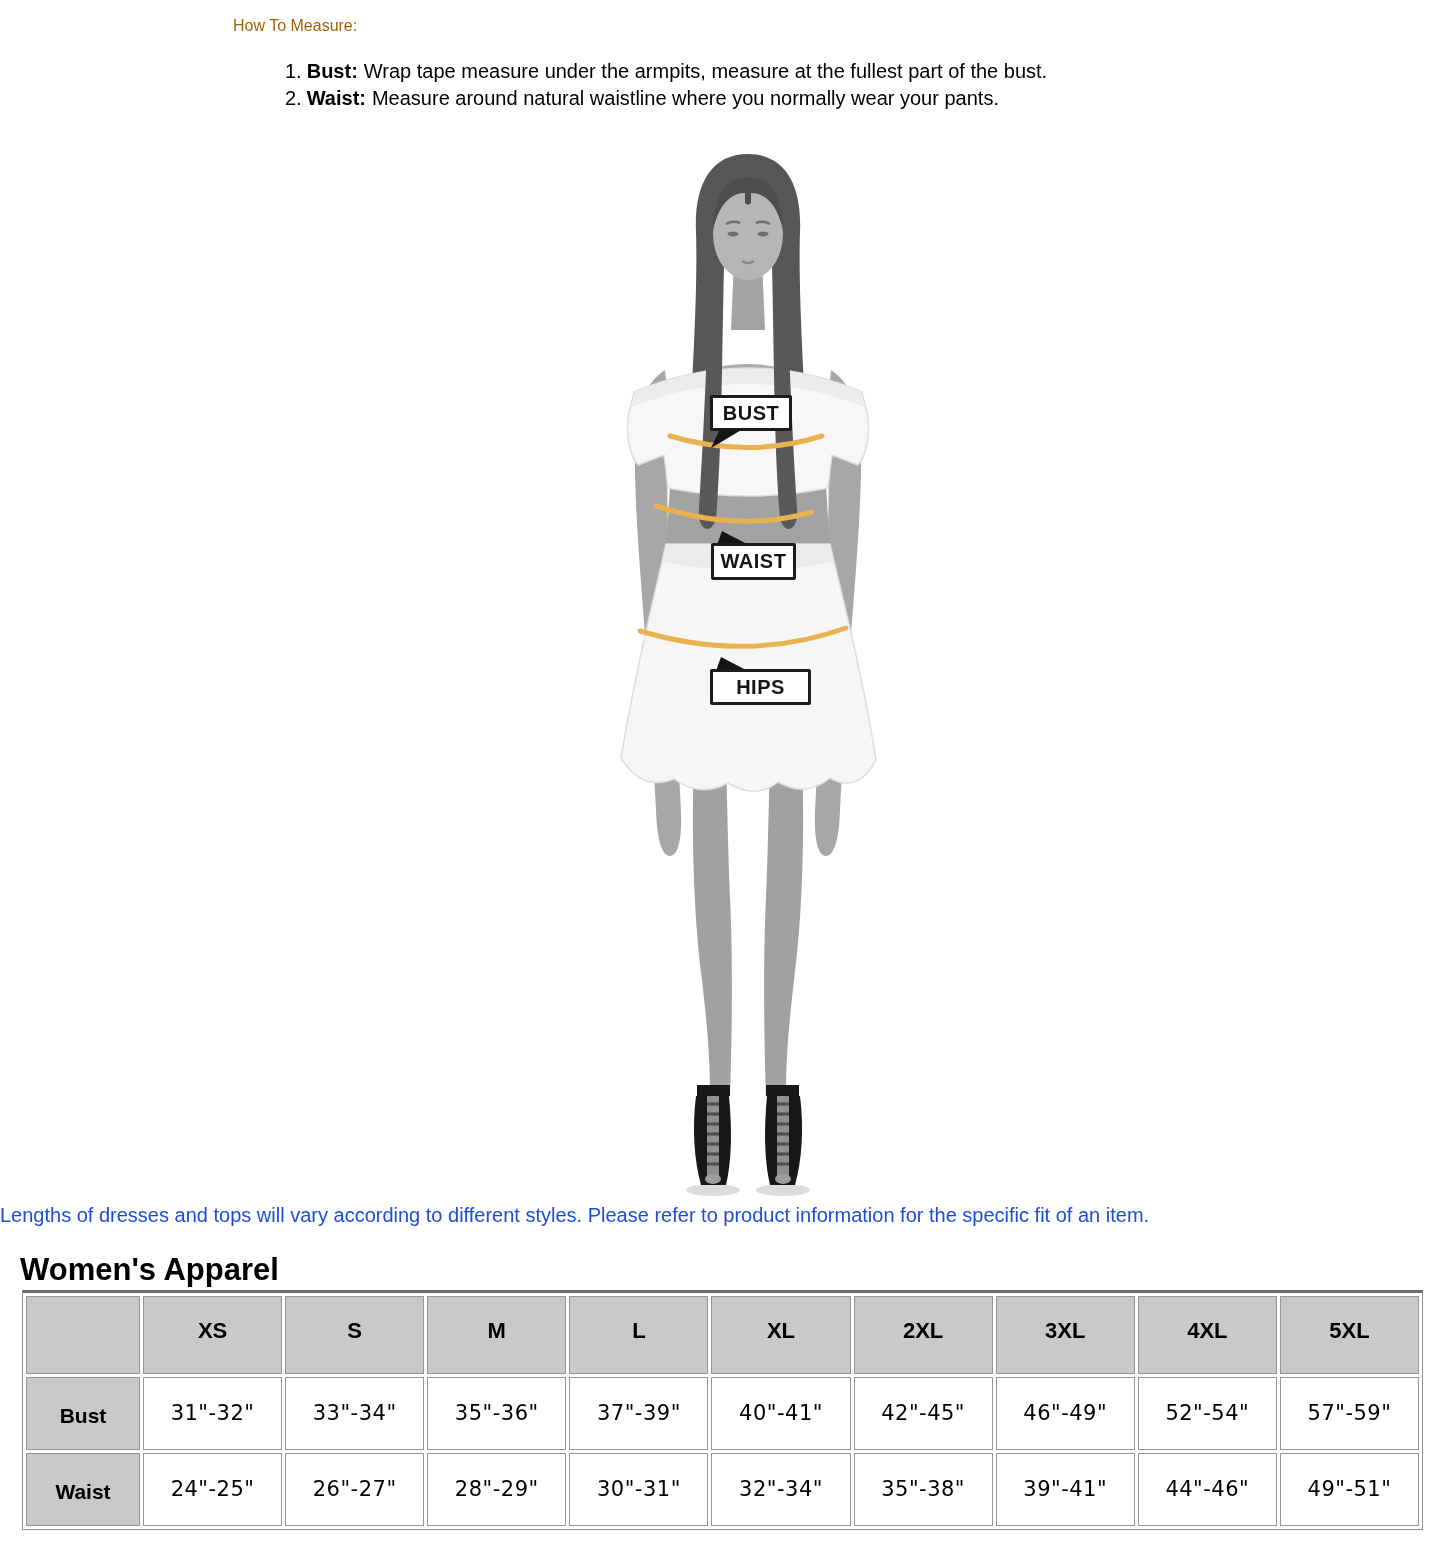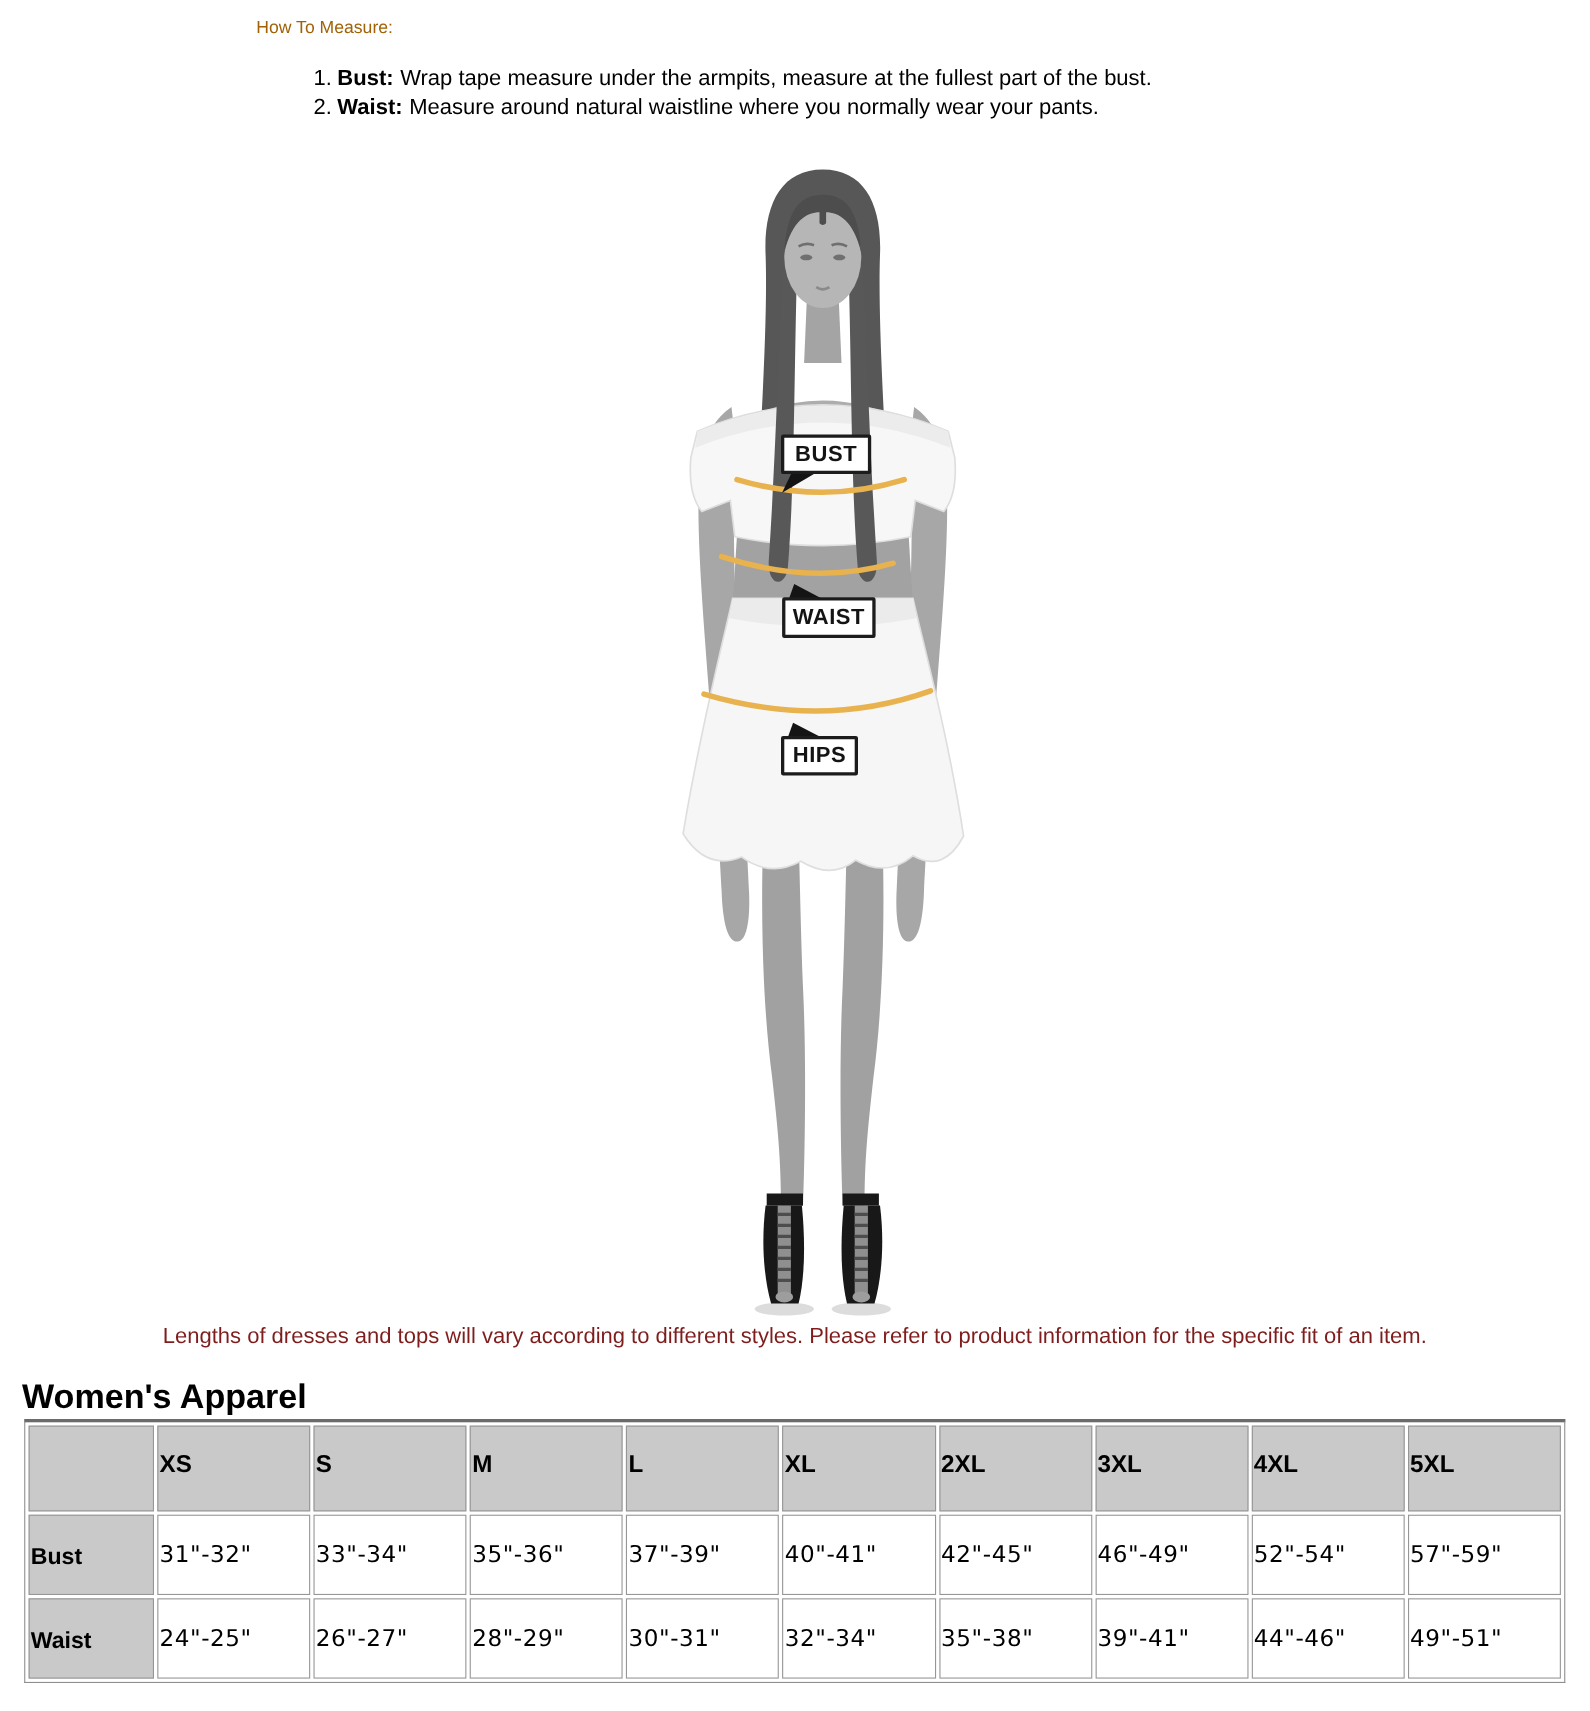--- a/index.html
+++ b/index.html
@@ -23,41 +23,41 @@
   .figure-wrap svg { position:absolute; left:0; top:0; }
 
   .m-label {
     position:absolute; background:#ffffff; border:3px solid #1c1c1c; border-radius:2px;
     display:flex; align-items:center; justify-content:center;
     font-weight:bold; font-size:20px; letter-spacing:0.5px; color:#141414;
     box-sizing:border-box;
   }
   .m-label.bust  { left:140px; top:247px; width:82px; height:36px; }
   .m-label.waist { left:141px; top:395px; width:85px; height:37px; }
-  .m-label.hips  { left:140px; top:521px; width:70px; height:36px; }
+  .m-label.hips  { left:140px; top:521px; width:101px; height:36px; }
 
   .note {
     position:absolute; left:0; top:1204px; width:100%;
-    text-align:center; font-size:20px; color:#7f1d1d;
+    font-size:20px; color:#1d4ed8;
   }
 
   .section-title {
     position:absolute; left:20px; top:1252px;
     font-size:31px; font-weight:bold; color:#000; margin:0;
   }
 
   
   table.size-table {
     position:absolute; left:22px; top:1290px; width:1401px;
     border-collapse:separate; border-spacing:3px;
     border:1px solid #8f8f8f; border-top:3px solid #6b6b6b;
     background:#ffffff; table-layout:fixed;
   }
   .size-table th, .size-table td {
-    border:1px solid #969696; text-align:left; box-sizing:border-box;
+    border:1px solid #969696; text-align:center; box-sizing:border-box;
   }
   .size-table th {
     background:#c9c9c9; height:78px; padding-top:21px; vertical-align:top;
     font-weight:bold; font-size:22px; font-family:"Liberation Sans", sans-serif;
   }
   .size-table td.rowlabel {
     background:#c9c9c9; height:73px; padding-top:26px; vertical-align:top;
     font-weight:bold; font-size:21px;
   }
   .size-table td.val {

